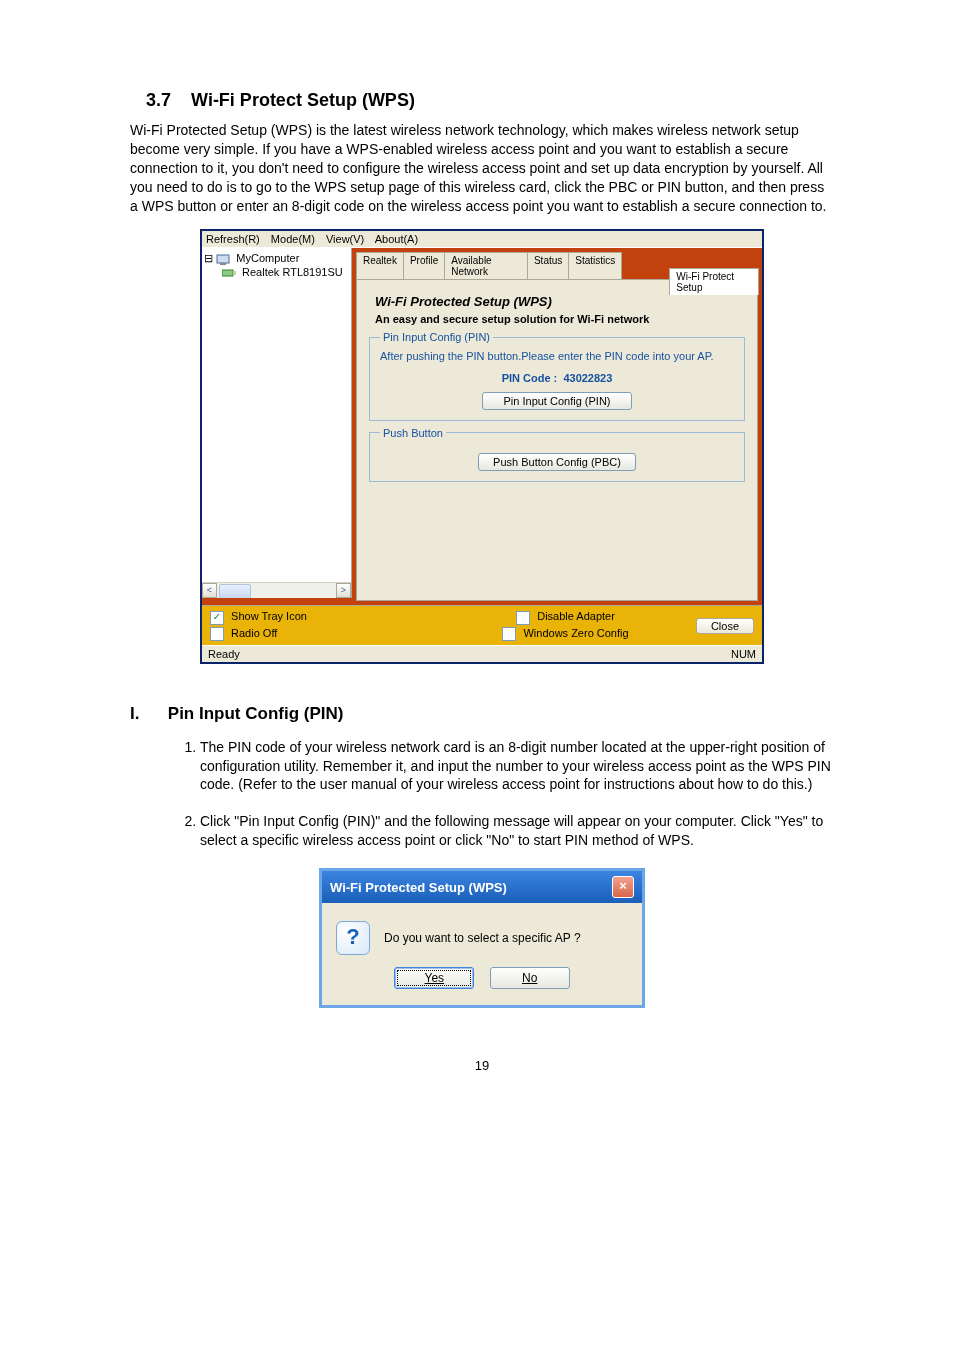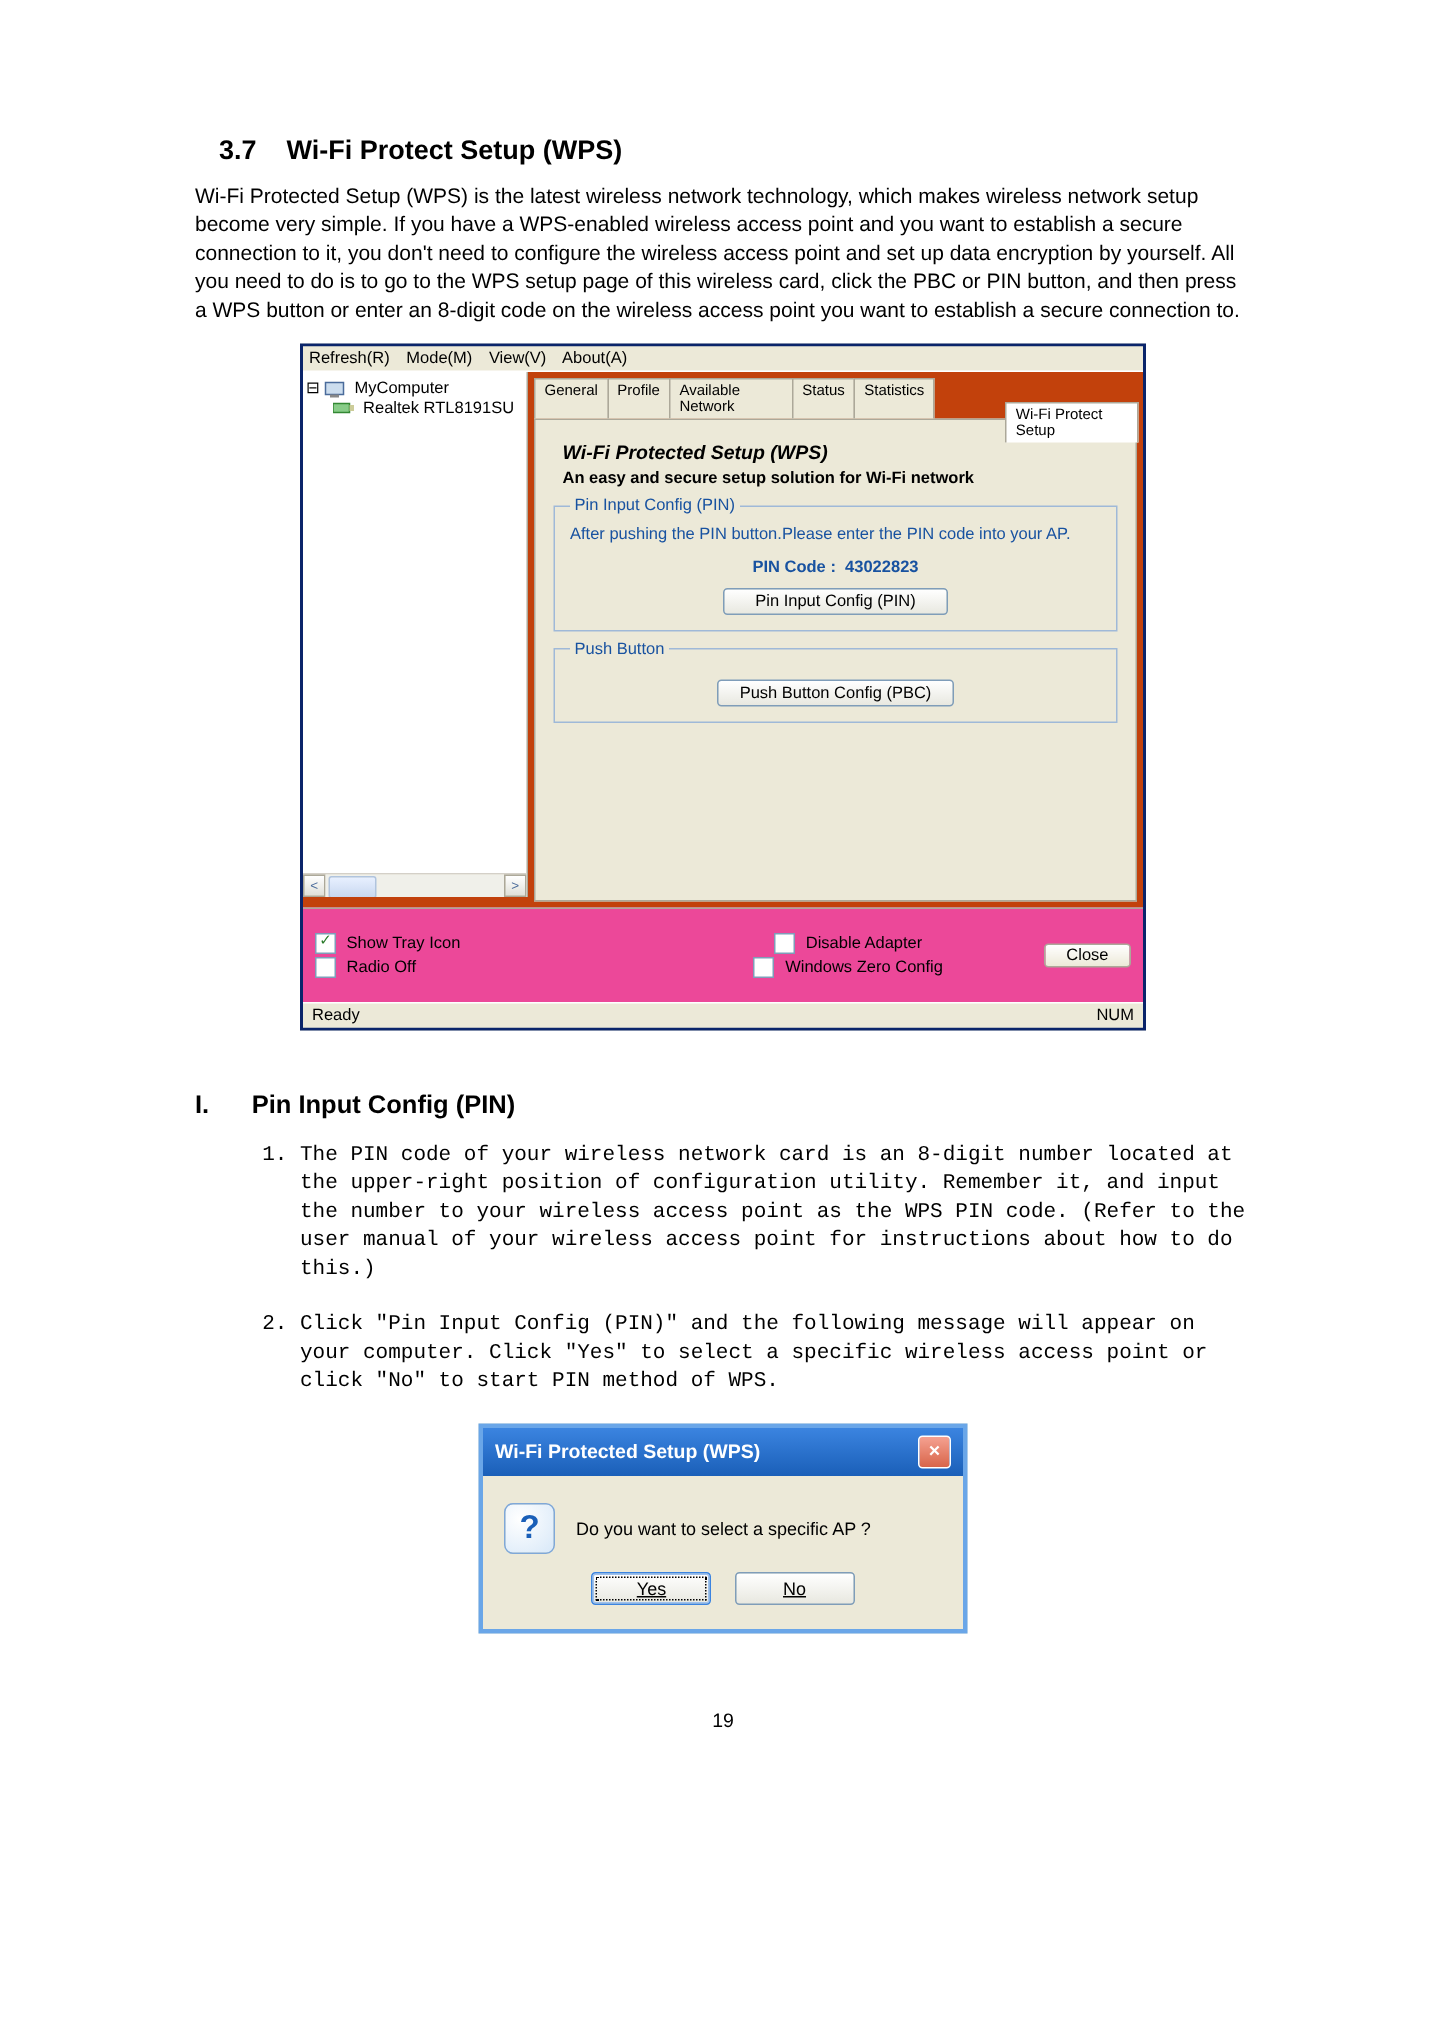--- a/index.html
+++ b/index.html
@@ -128,22 +128,22 @@
     padding: 2px 14px;
     font-size: 11px;
     background: linear-gradient(#fff, #e8e8e0);
     min-width: 120px;
     text-align: center;
   }
   .footer-row {
     display: flex;
     align-items: center;
     border-top: 1px solid #aca899;
-    padding: 14px 8px;
-    background: #ec4899;
+    padding: 2px 8px;
+    background: #eab308;
   }
   .footer-col {
     flex: 1;
   }
   .checkbox-row { font-size: 11px; margin: 2px 0; }
   .checkbox-box {
     display: inline-block;
     width: 12px; height: 12px;
     border: 1px solid #7f9db9;
     background: #fff;
@@ -195,21 +195,21 @@
     font-size: 17px;
     font-weight: bold;
     margin: 14px 0 14px 0;
   }
   ol.num {
     margin: 0 0 0 40px;
     padding-left: 30px;
     font-size: 14px;
     line-height: 1.35;
   }
-  ol.num li { margin-bottom: 18px; font-family: Liberation Mono, monospace; }
+  ol.num li { margin-bottom: 18px; }
   .dialog {
     width: 320px;
     margin: 10px auto 0 auto;
     border: 3px solid #6aa6e8;
     font-size: 12px;
     background: #ece9d8;
   }
   .dialog-title {
     background: linear-gradient(#3b84e0, #1a5fb8);
     color: #fff;
@@ -316,21 +316,21 @@
         <div class="tree-scrollbar">
           <div class="sb-btn">&lt;</div>
           <div class="sb-track">
               <div class="sb-thumb"></div>
             </div>
           <div class="sb-btn">&gt;</div>
         </div>
       </div>
       <div class="tab-pane">
         <div class="tabs">
-          <div class="tab">General</div>
+          <div class="tab">Realtek</div>
           <div class="tab">Profile</div>
           <div class="tab">Available Network</div>
           <div class="tab">Status</div>
           <div class="tab">Statistics</div>
           <div class="tab active">Wi-Fi Protect Setup</div>
         </div>
         <div class="tab-content">
           <div class="wps-title">Wi-Fi Protected Setup (WPS)</div>
           <div class="wps-sub">An easy and secure setup solution for Wi-Fi network</div>
           <fieldset class="group">

